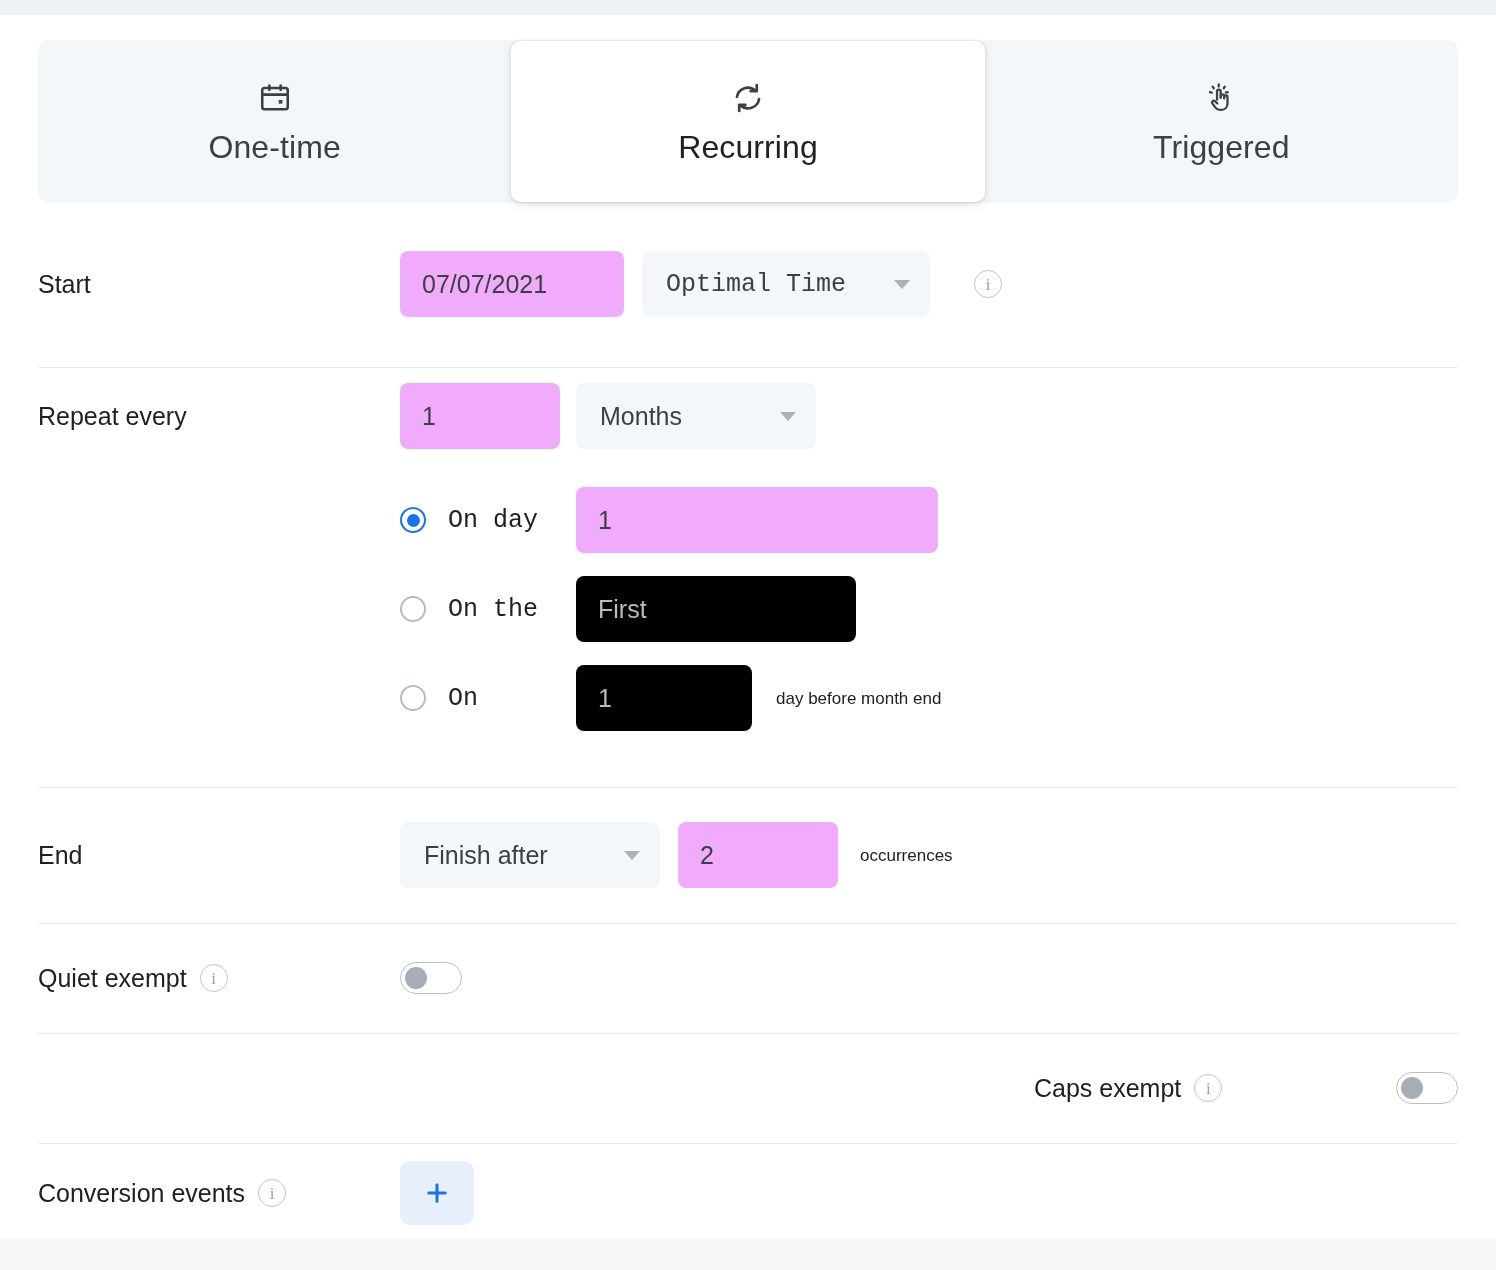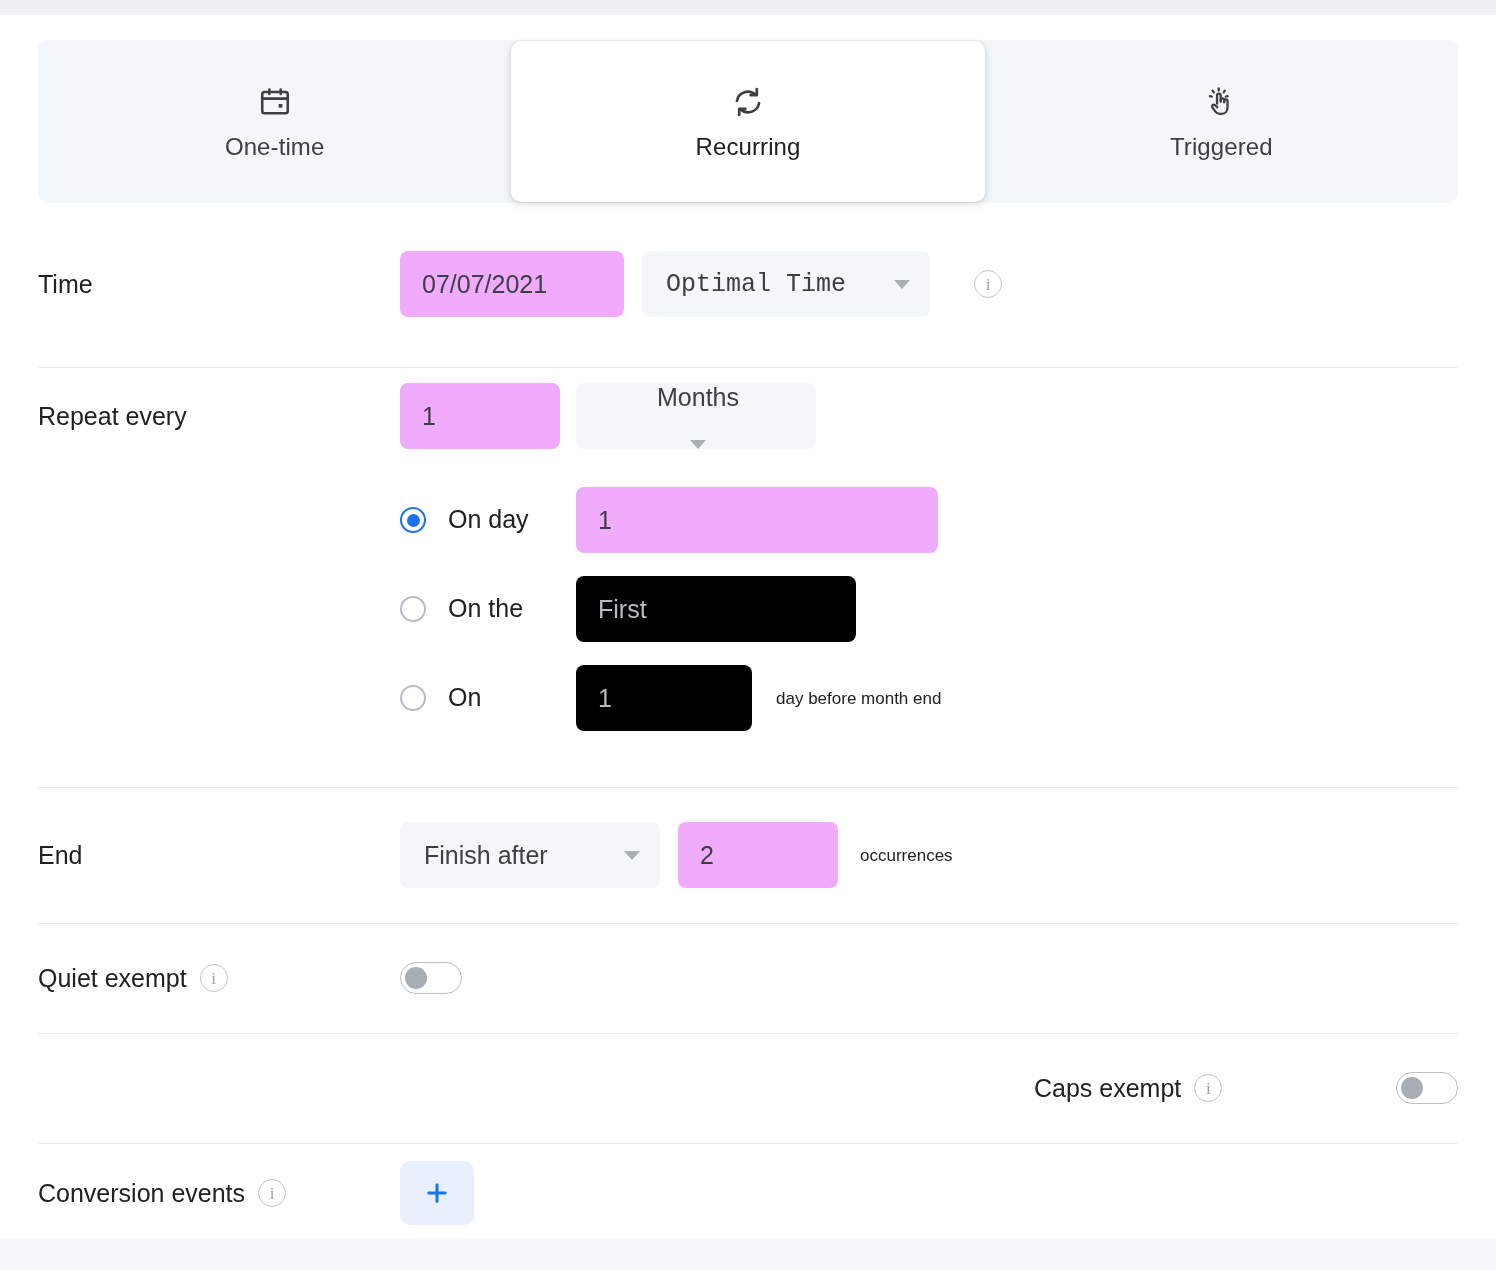--- a/index.html
+++ b/index.html
@@ -63,21 +63,21 @@
     margin: 0;
     position: relative;
   }
   .tab .tab-icon {
     width: 34px;
     height: 34px;
     display: block;
     color: #3c4043;
   }
   .tab .tab-label {
-    font-size: 24px;
+    font-size: 32px;
     color: #3c4043;
     letter-spacing: .1px;
     line-height: 1;
   }
   .tab.active {
     background: #ffffff;
     box-shadow: 0 1px 4px rgba(60,64,67,.16), 0 3px 10px rgba(60,64,67,.10);
     border-radius: 10px;
     margin: 1px 0;
     z-index: 2;
@@ -174,23 +174,24 @@
     cursor: pointer;
   }
 
   
   .radio-group { display: flex; flex-direction: column; }
   .radio-row { display: flex; align-items: center; }
   .radio-hit {
     width: 150px;
     flex: 0 0 150px;
     display: flex;
-    align-items: flex-start;
+    align-items: flex-end;
     gap: 22px;
     cursor: pointer;
+    font-family: Liberation Mono, monospace;
   }
   .radio {
     width: 26px; height: 26px;
     border-radius: 50%;
     border: 2px solid #b5bcc3;
     display: flex; align-items: center; justify-content: center;
     flex: 0 0 auto;
     background: #fff;
   }
   .radio.checked { border-color: #1a73e8; border-width: 2px; }
@@ -284,21 +285,21 @@
             <line x1="15.4" y1="8.2" x2="16.7" y2="7.9"></line>
           </svg>
         </span>
         <span class="tab-label">Triggered</span>
       </div>
 
     </div>
 
     <div class="row" style="top:236px;">
       <div class="row-label" style="height:66px;">
-        <span>Time</span>
+        <span>Start</span>
       </div>
       <div class="controls" style="gap:18px;">
         <input class="field" style="width: 224px;" readonly="" value="07/07/2021">
         <div class="select" style="width:288px; justify-content:space-between;font-family:Liberation Mono, monospace;">
           <span>Optimal Time</span>
           <span class="caret"></span>
         </div>
         <span class="info-icon" style="margin-left:26px;">i</span>
       </div>
     </div>
@@ -307,21 +308,21 @@
 
     <div class="row" style="top:368px;">
       <div class="row-label" style="height:66px;">
         <span>Repeat every</span>
       </div>
 
       <div style="display:flex; flex-direction:column;">
 
         <div class="controls" style="gap:16px;">
           <input class="field" style="width: 160px;" value="1">
-          <div class="select" style="width:240px; justify-content:space-between;flex-direction:column;">
+          <div class="select" style="width:240px; justify-content:space-between;">
             <span>Months</span>
             <span class="caret"></span>
           </div>
         </div>
 
         <div class="radio-group" style="margin-top:38px; gap:23px;">
 
           <div class="radio-row">
             <div class="radio-hit">
               <span class="radio checked"></span>

